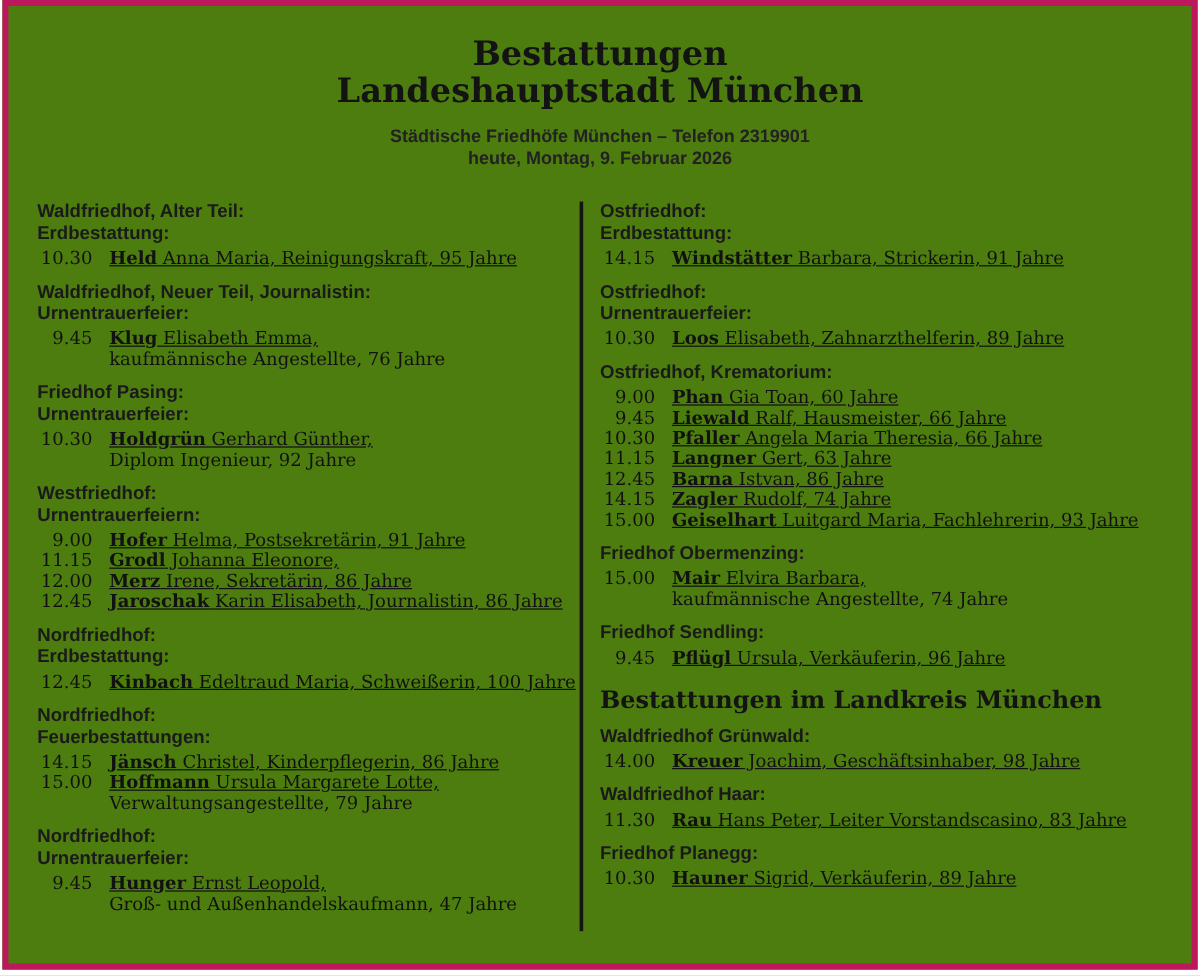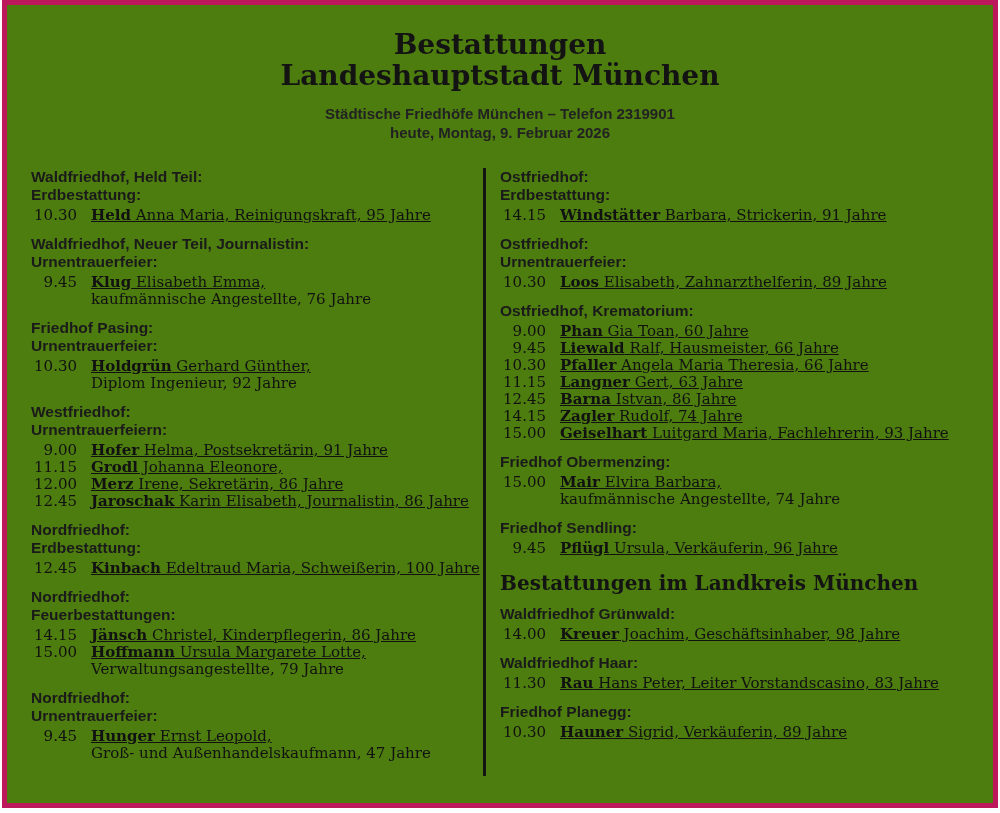--- a/index.html
+++ b/index.html
@@ -105,21 +105,21 @@
 <div class="page">
   <header>
     <div class="title-line">Bestattungen</div>
     <div class="title-line">Landeshauptstadt München</div>
     <div class="subtitle first">Städtische Friedhöfe München – Telefon 2319901</div>
     <div class="subtitle">heute, Montag, 9. Februar 2026</div>
   </header>
   <div class="columns">
     <div class="col left" id="col-left">
         <div class="section">
-          <div class="section-heading">Waldfriedhof, Held Teil:</div>
+          <div class="section-heading">Waldfriedhof, Alter Teil:</div>
           <div class="section-heading">Erdbestattung:</div>
           <div class="entries">
             <div class="entry-line">
               <span class="entry-time">10.30</span>
               <span class="entry-body"><b class="deceased-name">Held</b> Anna Maria, Reinigungskraft, 95 Jahre</span>
             </div>
           </div>
         </div>
         <div class="section">
           <div class="section-heading">Waldfriedhof, Neuer Teil, Journalistin:</div>

